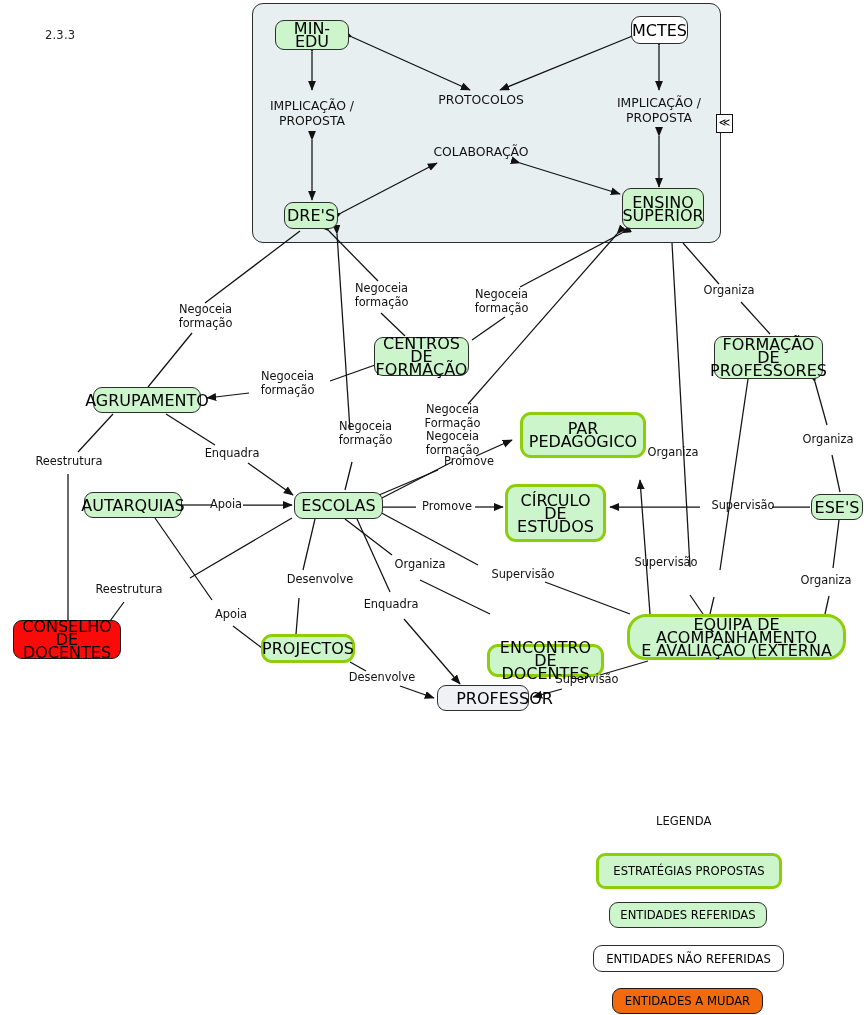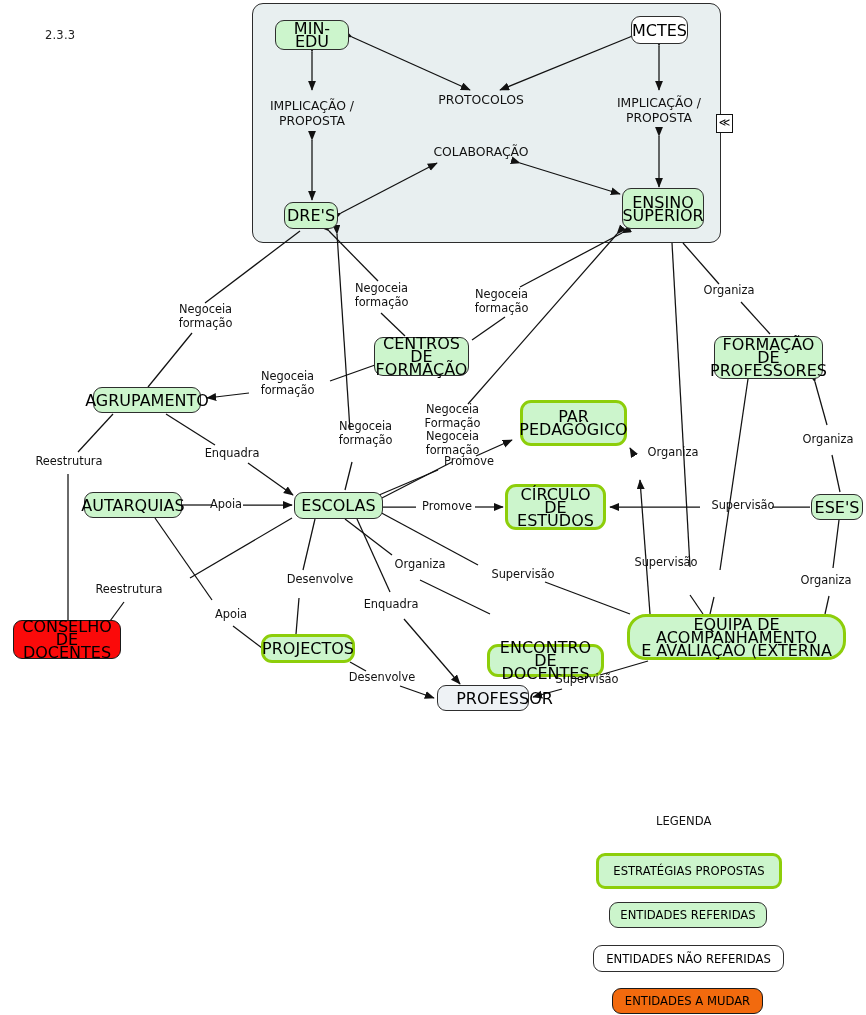--- a/index.html
+++ b/index.html
@@ -189,24 +189,24 @@
 
   <div class="node n-entity" style="left:84px;top:492px;width:98px;height:26px;">AUTARQUIAS</div>
 
   <div class="node n-entity" style="left:294px;top:492px;width:89px;height:27px;">ESCOLAS</div>
 
   <div class="node n-entity" style="left:714px;top:336px;width:109px;height:43px;">FORMAÇÃO DE
 PROFESSORES</div>
 
   <div class="node n-entity" style="left:811px;top:494px;width:52px;height:26px;">ESE'S</div>
 
-  <div class="node n-strategy" style="left:520px;top:400px;width:107px;height:46px;">PAR
+  <div class="node n-strategy" style="left:520px;top:412px;width:126px;height:46px;">PAR
 PEDAGÓGICO</div>
 
-  <div class="node n-strategy" style="left:505px;top:484px;width:101px;height:46px;">CÍRCULO DE
+  <div class="node n-strategy" style="left:505px;top:484px;width:101px;height:58px;">CÍRCULO DE
 ESTUDOS</div>
 
   <div class="node n-strategy" style="left:261px;top:634px;width:94px;height:29px;">PROJECTOS</div>
 
   <div class="node n-strategy" style="left:487px;top:644px;width:117px;height:33px;">ENCONTRO DE
 DOCENTES</div>
 
   <div class="node n-strategy" style="left:627px;top:614px;width:219px;height:46px;border-radius:19px;">EQUIPA DE ACOMPANHAMENTO
 E AVALIAÇÃO (EXTERNA</div>
 

